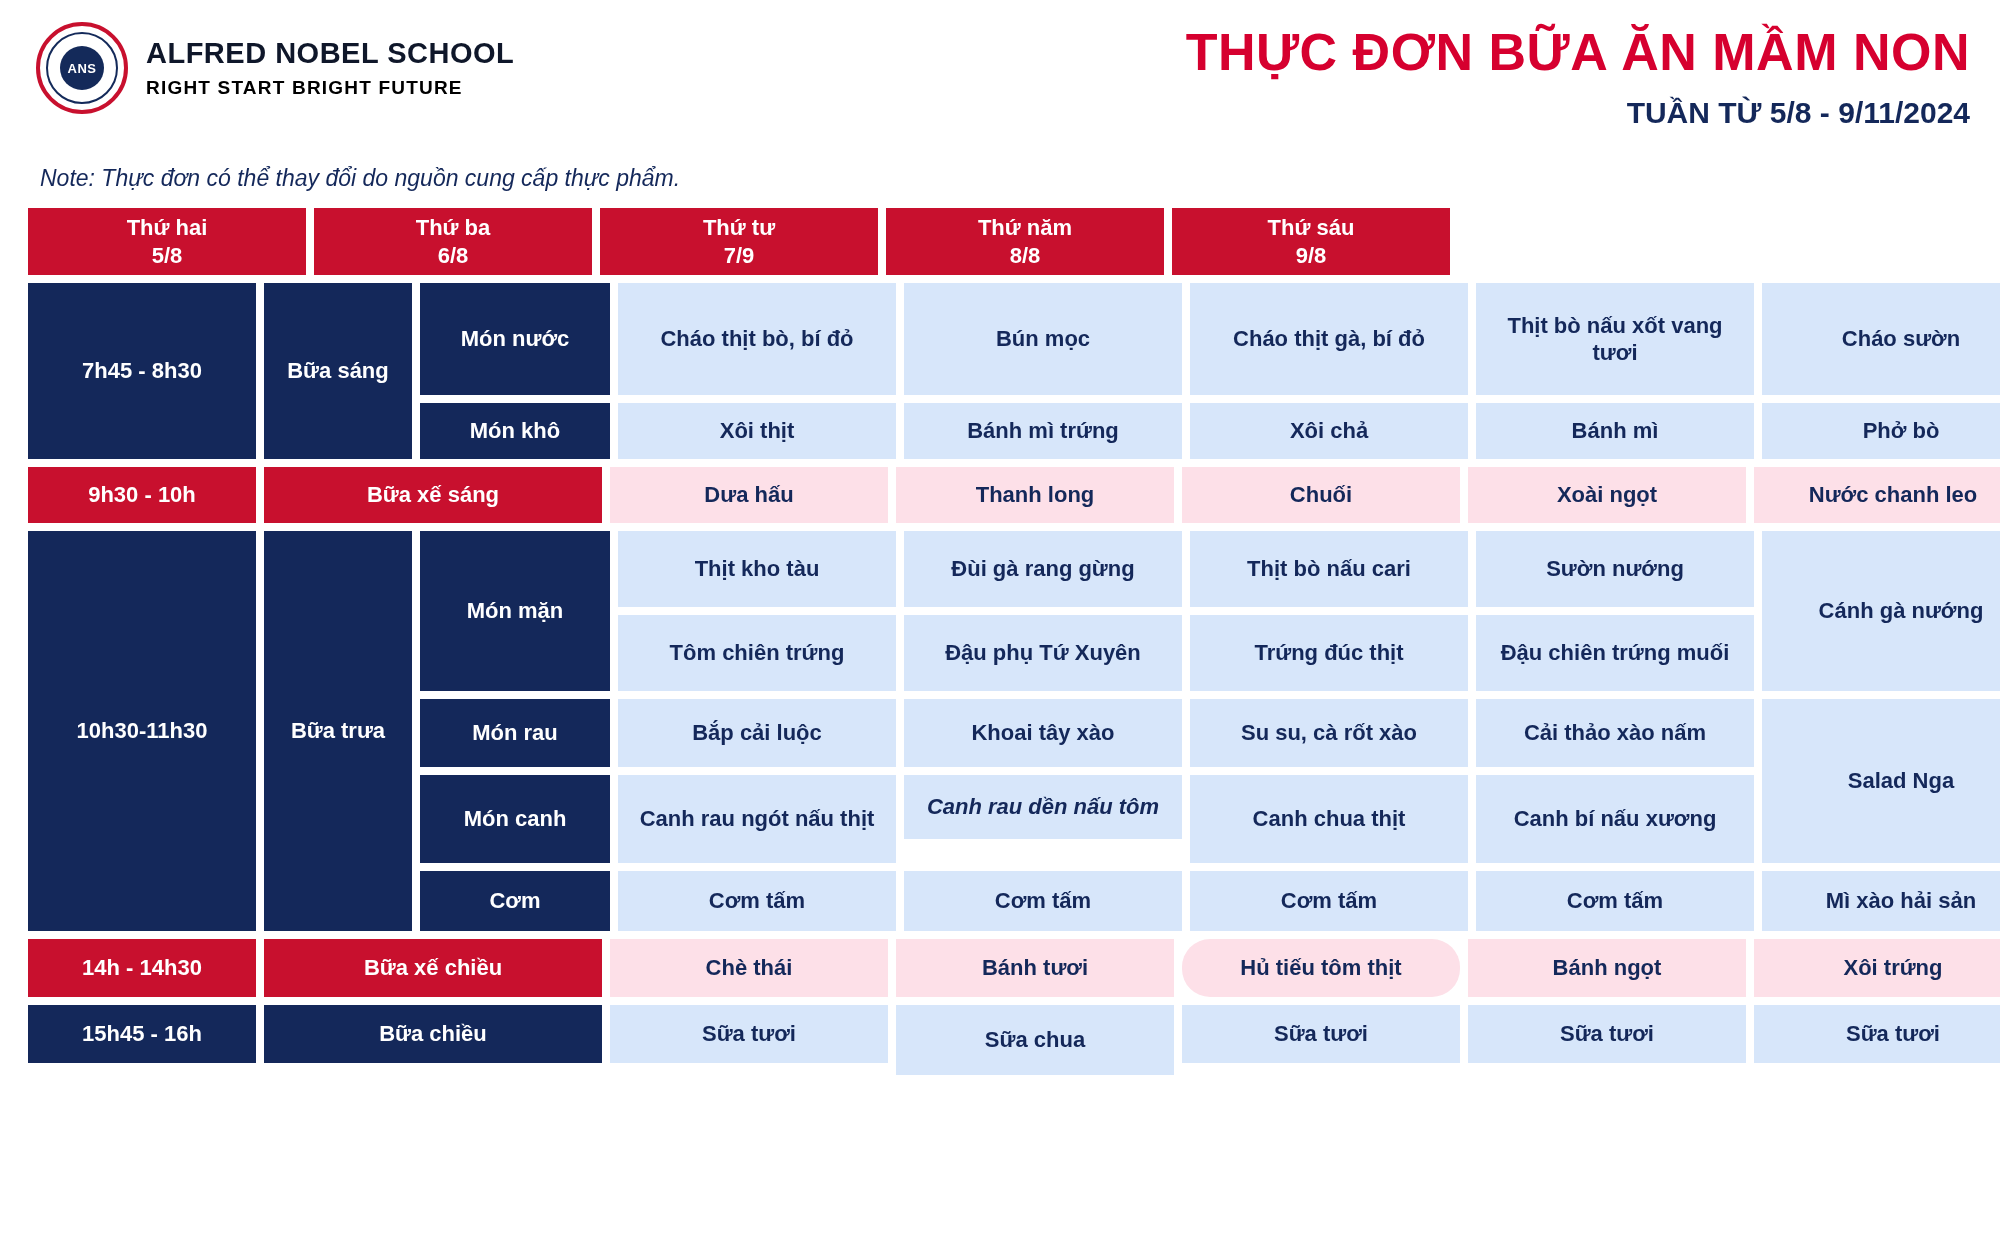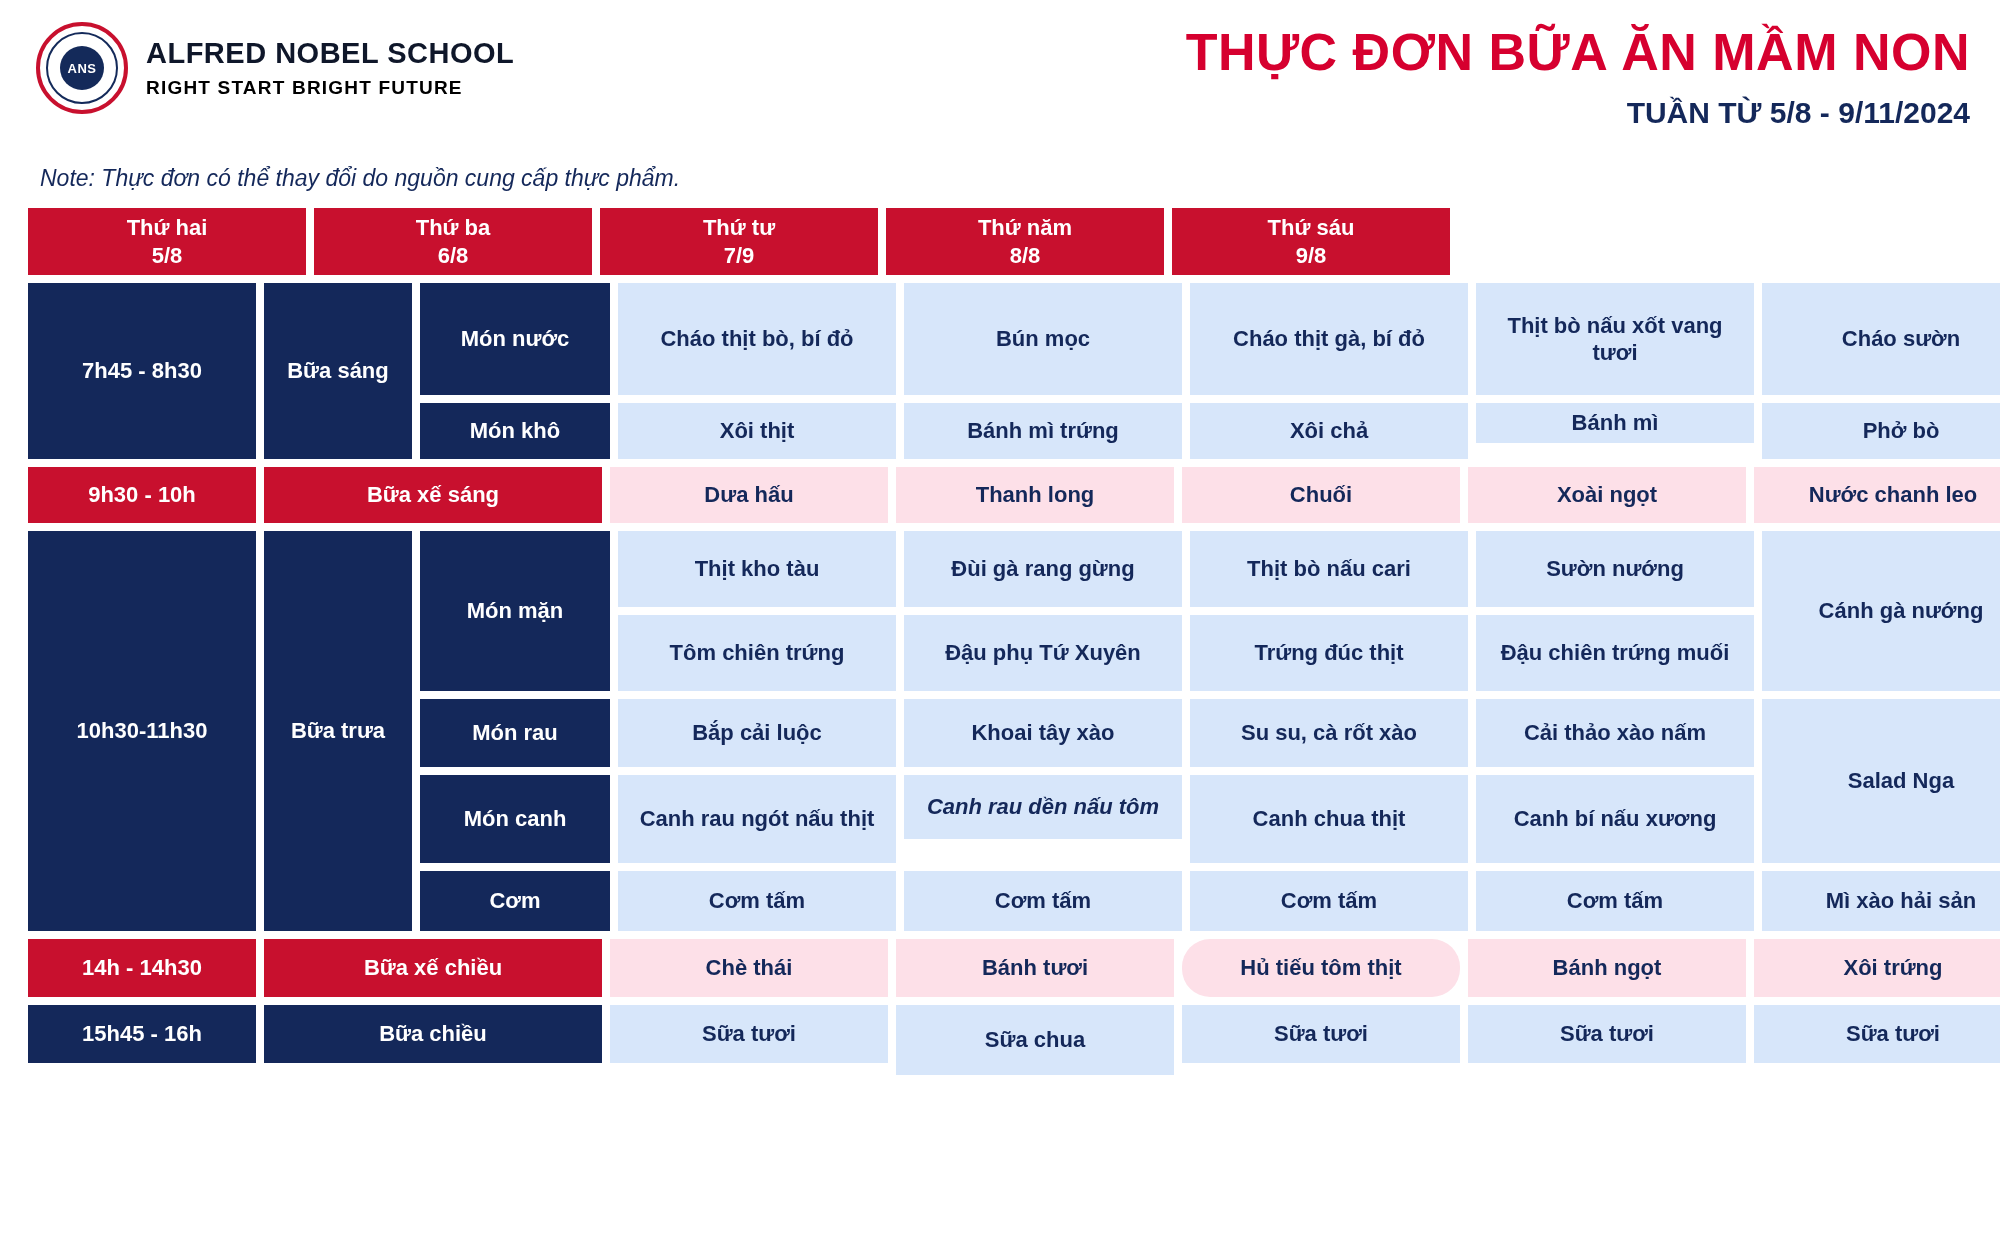--- a/index.html
+++ b/index.html
@@ -213,21 +213,21 @@
           <div class="cell blue col-day" style="height:112px;">Bún mọc</div>
           <div class="cell blue col-day" style="height:112px;">Cháo thịt gà, bí đỏ</div>
           <div class="cell blue col-day" style="height:112px;">Thịt bò nấu xốt vang tươi</div>
           <div class="cell blue col-day" style="height:112px;">Cháo sườn</div>
         </div>
         <div class="row">
           <div class="cell navy col-type" style="height:56px;">Món khô</div>
           <div class="cell blue col-day" style="height:56px;">Xôi thịt</div>
           <div class="cell blue col-day" style="height:56px;">Bánh mì trứng</div>
           <div class="cell blue col-day" style="height:56px;">Xôi chả</div>
-          <div class="cell blue col-day" style="height:40px;">Bánh mì</div>
+          <div class="cell blue col-day" style="height:56px;">Bánh mì</div>
           <div class="cell blue col-day" style="height:56px;">Phở bò</div>
         </div>
       </div>
     </div>
 
     <div class="row">
       <div class="cell red col-time" style="height:56px;">9h30 - 10h</div>
       <div class="cell red col-meal-wide" style="height:56px;">Bữa xế sáng</div>
       <div class="cell pink col-day" style="height:56px;">Dưa hấu</div>
       <div class="cell pink col-day" style="height:56px;">Thanh long</div>

